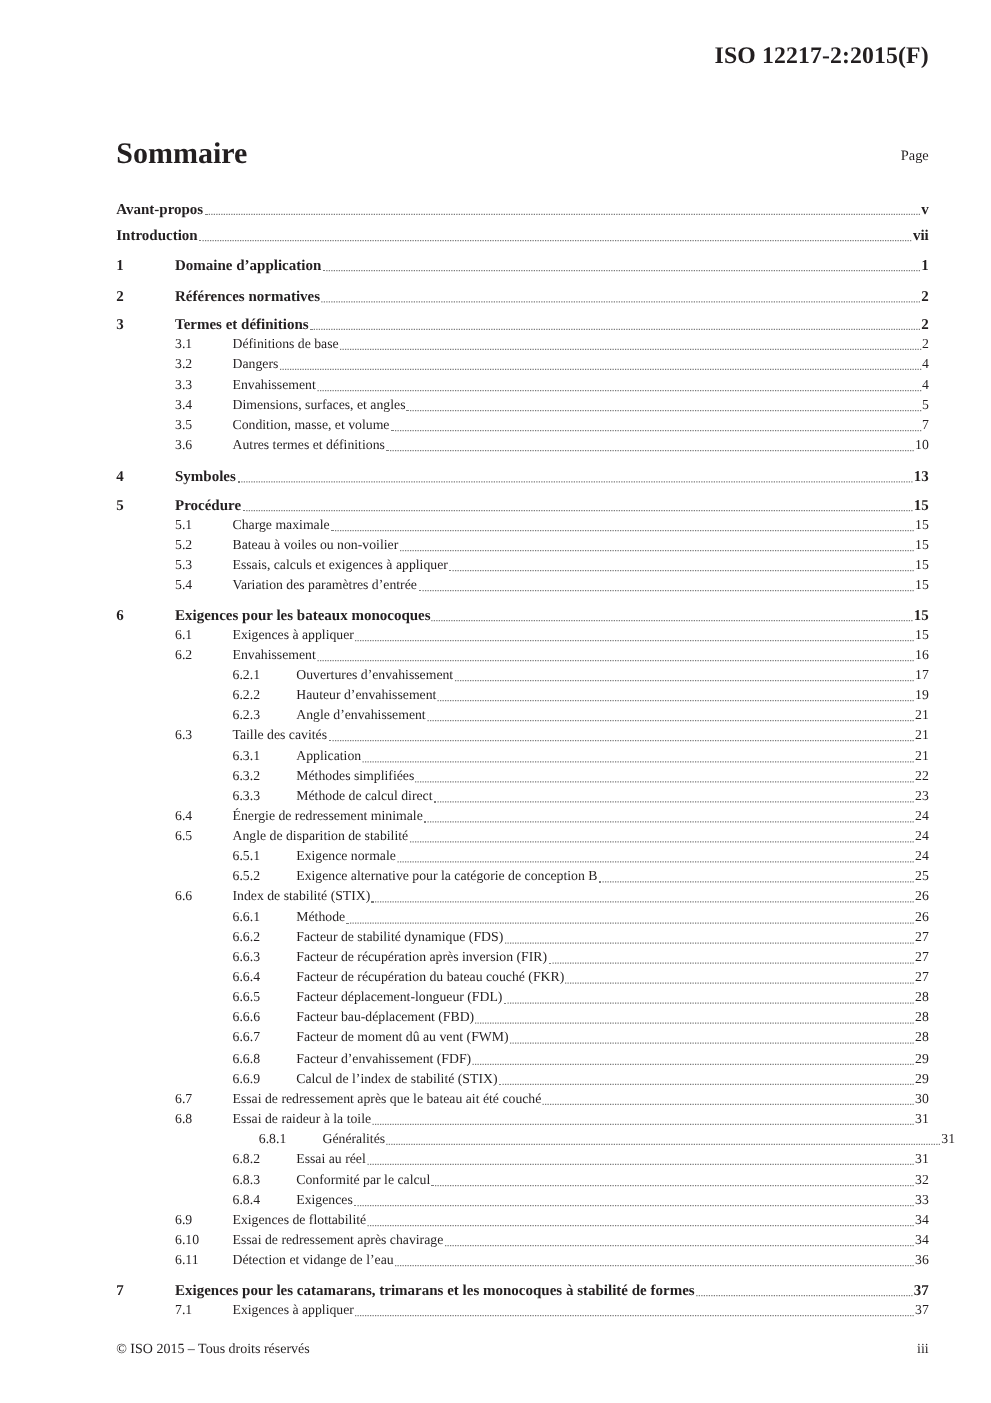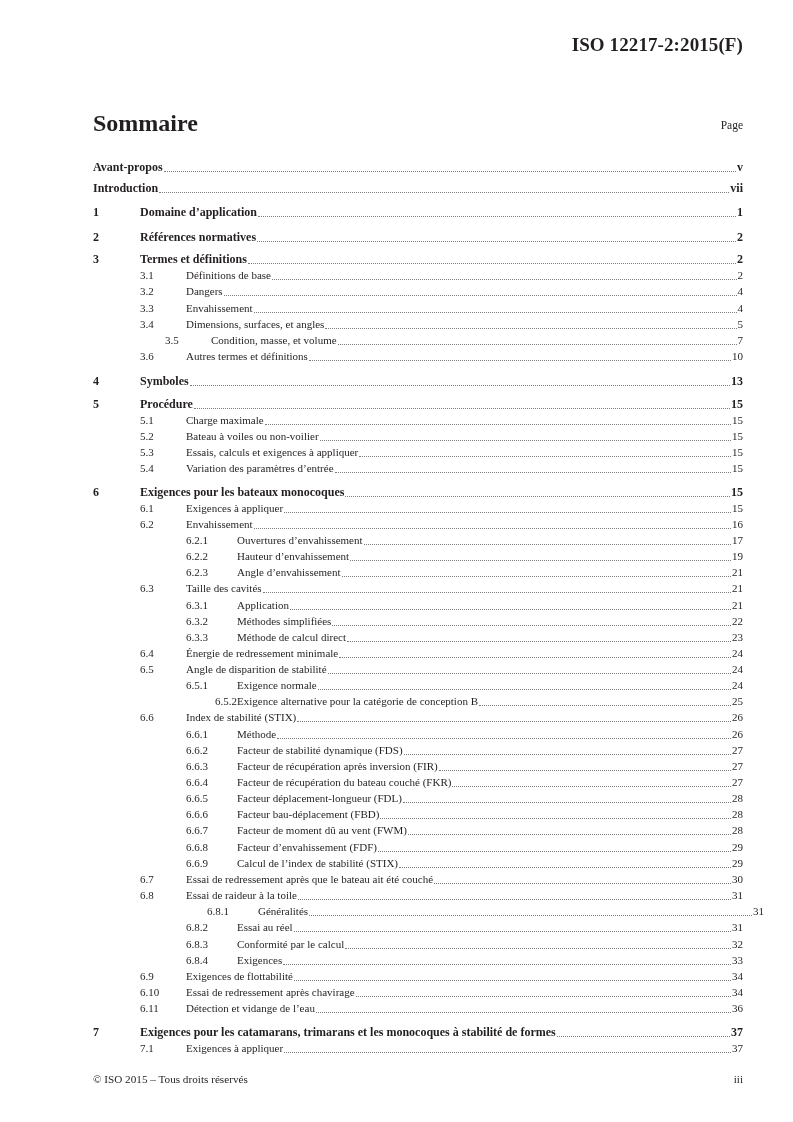--- a/index.html
+++ b/index.html
@@ -72,21 +72,21 @@
       <span class="dots"></span>
       <span class="pg">4</span>
     </div>
     <div class="row" style="top: 316px; left: 47px; width: 603px;">
       <span class="num" style="width: 46px;">3.4</span>
       <span class="ttl">Dimensions, surfaces, et angles</span>
       <span class="dots"></span>
       <span class="pg">5</span>
     </div>
     <div class="row" style="top: 332px; left: 47px; width: 603px;">
-      <span class="num" style="width: 46px; margin-left: 25px;">3.5</span>
+      <span class="num" style="width: 46px;">3.5</span>
       <span class="ttl">Condition, masse, et volume</span>
       <span class="dots"></span>
       <span class="pg">7</span>
     </div>
     <div class="row" style="top: 348px; left: 47px; width: 603px;">
       <span class="num" style="width: 46px;">3.6</span>
       <span class="ttl">Autres termes et définitions</span>
       <span class="dots"></span>
       <span class="pg">10</span>
     </div>
@@ -198,21 +198,21 @@
       <span class="dots"></span>
       <span class="pg">24</span>
     </div>
     <div class="row" style="top: 677px; left: 93px; width: 557px;">
       <span class="num" style="width: 51px;">6.5.1</span>
       <span class="ttl">Exigence normale</span>
       <span class="dots"></span>
       <span class="pg">24</span>
     </div>
     <div class="row" style="top: 693px; left: 93px; width: 557px;">
-      <span class="num" style="width: 51px; text-align: right;">6.5.2</span>
+      <span class="num" style="width: 51px;">6.5.2</span>
       <span class="ttl">Exigence alternative pour la catégorie de conception B</span>
       <span class="dots"></span>
       <span class="pg">25</span>
     </div>
     <div class="row" style="top: 709px; left: 47px; width: 603px;">
       <span class="num" style="width: 46px;">6.6</span>
       <span class="ttl">Index de stabilité (STIX)</span>
       <span class="dots"></span>
       <span class="pg">26</span>
     </div>

